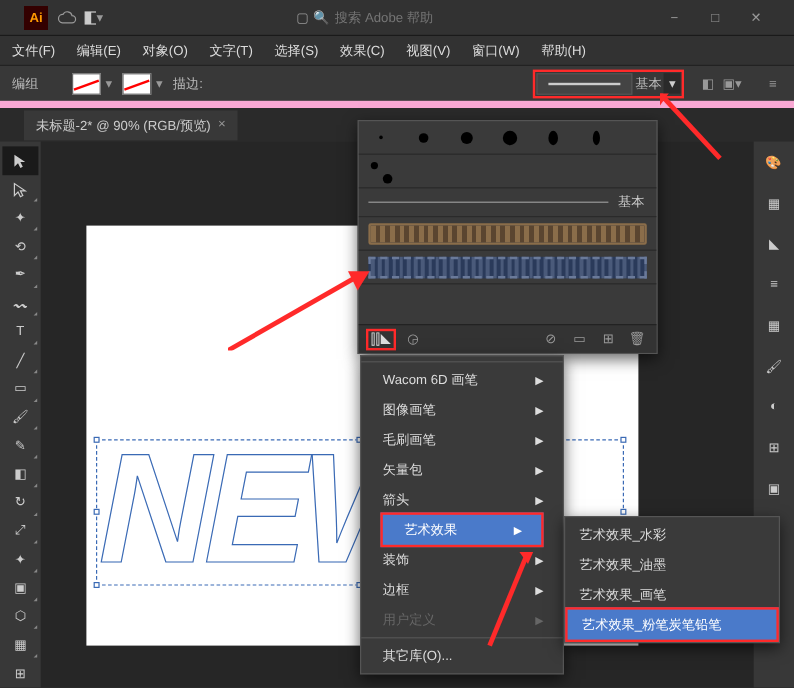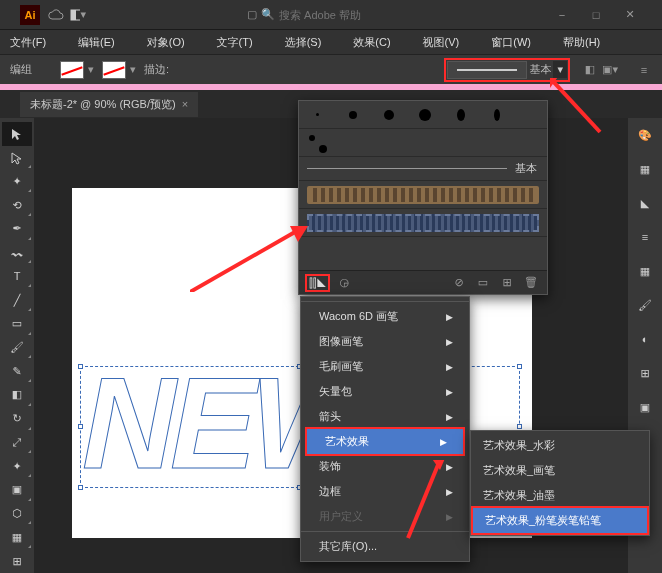--- a/index.html
+++ b/index.html
@@ -5,21 +5,21 @@
 *{margin:0;padding:0;box-sizing:border-box;font-family:"Microsoft YaHei",sans-serif;font-size:11px;user-select:none}
 body{background:#323232;color:#ccc;width:662px;height:573px;overflow:hidden;position:relative}
 .titlebar{height:30px;background:#323232;display:flex;align-items:center;padding:0 20px;border-bottom:1px solid #1a1a1a}
 .ai-logo{width:20px;height:20px;background:#330000;color:#ff9a00;font-weight:bold;font-size:11px;display:flex;align-items:center;justify-content:center;margin-right:8px}
 .titlebar-icons{display:flex;gap:6px;align-items:center}
 .tb-icon{width:16px;height:16px;color:#999;display:flex;align-items:center;justify-content:center}
 .win-controls{margin-left:auto;display:flex;gap:10px}
 .win-btn{width:24px;height:20px;display:flex;align-items:center;justify-content:center;color:#999}
 .search-area{display:flex;align-items:center;gap:4px;margin-left:auto;margin-right:10px;color:#999}
 .search-input{background:transparent;border:none;color:#999;width:100px;font-size:11px}
-.menubar{height:24px;background:#323232;display:flex;align-items:center;padding:0 4px;gap:20px}
+.menubar{height:24px;background:#323232;display:flex;align-items:center;padding:0 4px;gap:6px}
 .menu-item{padding:3px 6px;color:#ddd}
 .controlbar{height:36px;background:#383838;display:flex;align-items:center;padding:0 10px;gap:4px;border-top:1px solid #222;border-bottom:6px solid #f9a8d4}
 .cb-label{color:#bbb}
 .swatch{width:24px;height:18px;border:1px solid #666;background:#fff;position:relative}
 .swatch.red-slash::after{content:"";position:absolute;left:0;right:0;top:50%;height:2px;background:red;transform:rotate(-20deg)}
 .dd-caret{width:10px;color:#999}
 .stroke-preview{width:80px;height:18px;background:#444;display:flex;align-items:center;justify-content:center;position:relative;border:1px solid #555}
 .stroke-line{height:2px;width:60px;background:#ccc}
 .stroke-box{display:flex;align-items:center;gap:2px;border:2px solid #ff2a2a;padding:1px}
 .tabbar{height:28px;background:#2a2a2a;display:flex;align-items:center;padding-left:20px}
@@ -48,21 +48,21 @@
 .brush-line{flex:1;height:1px;background:#999;margin:0 8px}
 .brush-pattern{height:28px;border-bottom:1px solid #2a2a2a;padding:5px 8px}
 .pattern-inner{height:18px;background:repeating-linear-gradient(90deg,#8a6d4a 0,#8a6d4a 4px,#5a4530 4px,#5a4530 8px);border:2px solid #8a6d4a;border-radius:2px}
 .pattern-inner2{height:18px;background:repeating-linear-gradient(90deg,#4a5a7a 0,#4a5a7a 3px,#2a3a5a 3px,#2a3a5a 6px);border:2px dashed #6a7a9a}
 .panel-footer{position:absolute;bottom:0;left:0;right:0;height:24px;background:#333;display:flex;align-items:center;padding:0 6px;gap:4px;border-top:1px solid #222}
 .pf-icon{width:20px;height:18px;display:flex;align-items:center;justify-content:center;color:#999}
 .pf-lib{border:2px solid #ff2a2a;padding:0 2px;color:#ddd;font-size:12px}
 .context-menu{position:absolute;left:300px;top:296px;width:170px;background:#3a3a3a;border:1px solid #555;box-shadow:0 4px 12px rgba(0,0,0,.6);padding:2px 0}
 .cm-item{padding:5px 16px 5px 18px;color:#ddd;display:flex;align-items:center;justify-content:space-between}
 .cm-item.disabled{color:#666}
-.cm-item.hl{background:#4a7aca;color:#fff;border:2px solid #ff2a2a;margin:-2px 4px}
+.cm-item.hl{background:#4a7aca;color:#fff;border:2px solid #ff2a2a;margin:-2px 16px}
 .cm-sep{height:1px;background:#555;margin:2px 0}
 .cm-arrow{font-size:9px}
 .submenu{position:absolute;left:470px;top:430px;width:180px;background:#3a3a3a;border:1px solid #555;box-shadow:0 4px 12px rgba(0,0,0,.6);padding:2px 0}
 .sm-item{padding:5px 12px;color:#ddd}
 .sm-item.hl{background:#4a7aca;color:#fff;border:2px solid #ff2a2a;margin:-2px 0}
 .red-arrow{position:absolute;pointer-events:none}
 svg{display:block}
 </style>
 </head>
 <body>
@@ -285,22 +285,22 @@
       <span class="cm-arrow">▶</span>
     </div>
   <div class="cm-sep"></div>
   <div class="cm-item">
       <span>其它库(O)...</span>
     </div>
 </div>
 
 <div class="submenu">
   <div class="sm-item">艺术效果_水彩</div>
+  <div class="sm-item">艺术效果_油墨</div>
   <div class="sm-item">艺术效果_画笔</div>
-  <div class="sm-item">艺术效果_油墨</div>
   <div class="sm-item hl">艺术效果_粉笔炭笔铅笔</div>
 </div>
 
 <svg class="red-arrow" style="left:190px;top:222px" width="120" height="70">
     <line x1="0" y1="70" x2="105" y2="10" stroke="#ff2a2a" stroke-width="4"></line>
     <polygon points="100,4 118,4 108,20" fill="#ff2a2a"></polygon>
   </svg>
 <svg class="red-arrow" style="left:550px;top:78px" width="70" height="70">
     <line x1="0" y1="0" x2="50" y2="54" stroke="#ff2a2a" stroke-width="4"></line>
     <polygon points="0,0 14,0 4,14" fill="#ff2a2a" transform="translate(-4,-4)"></polygon>

